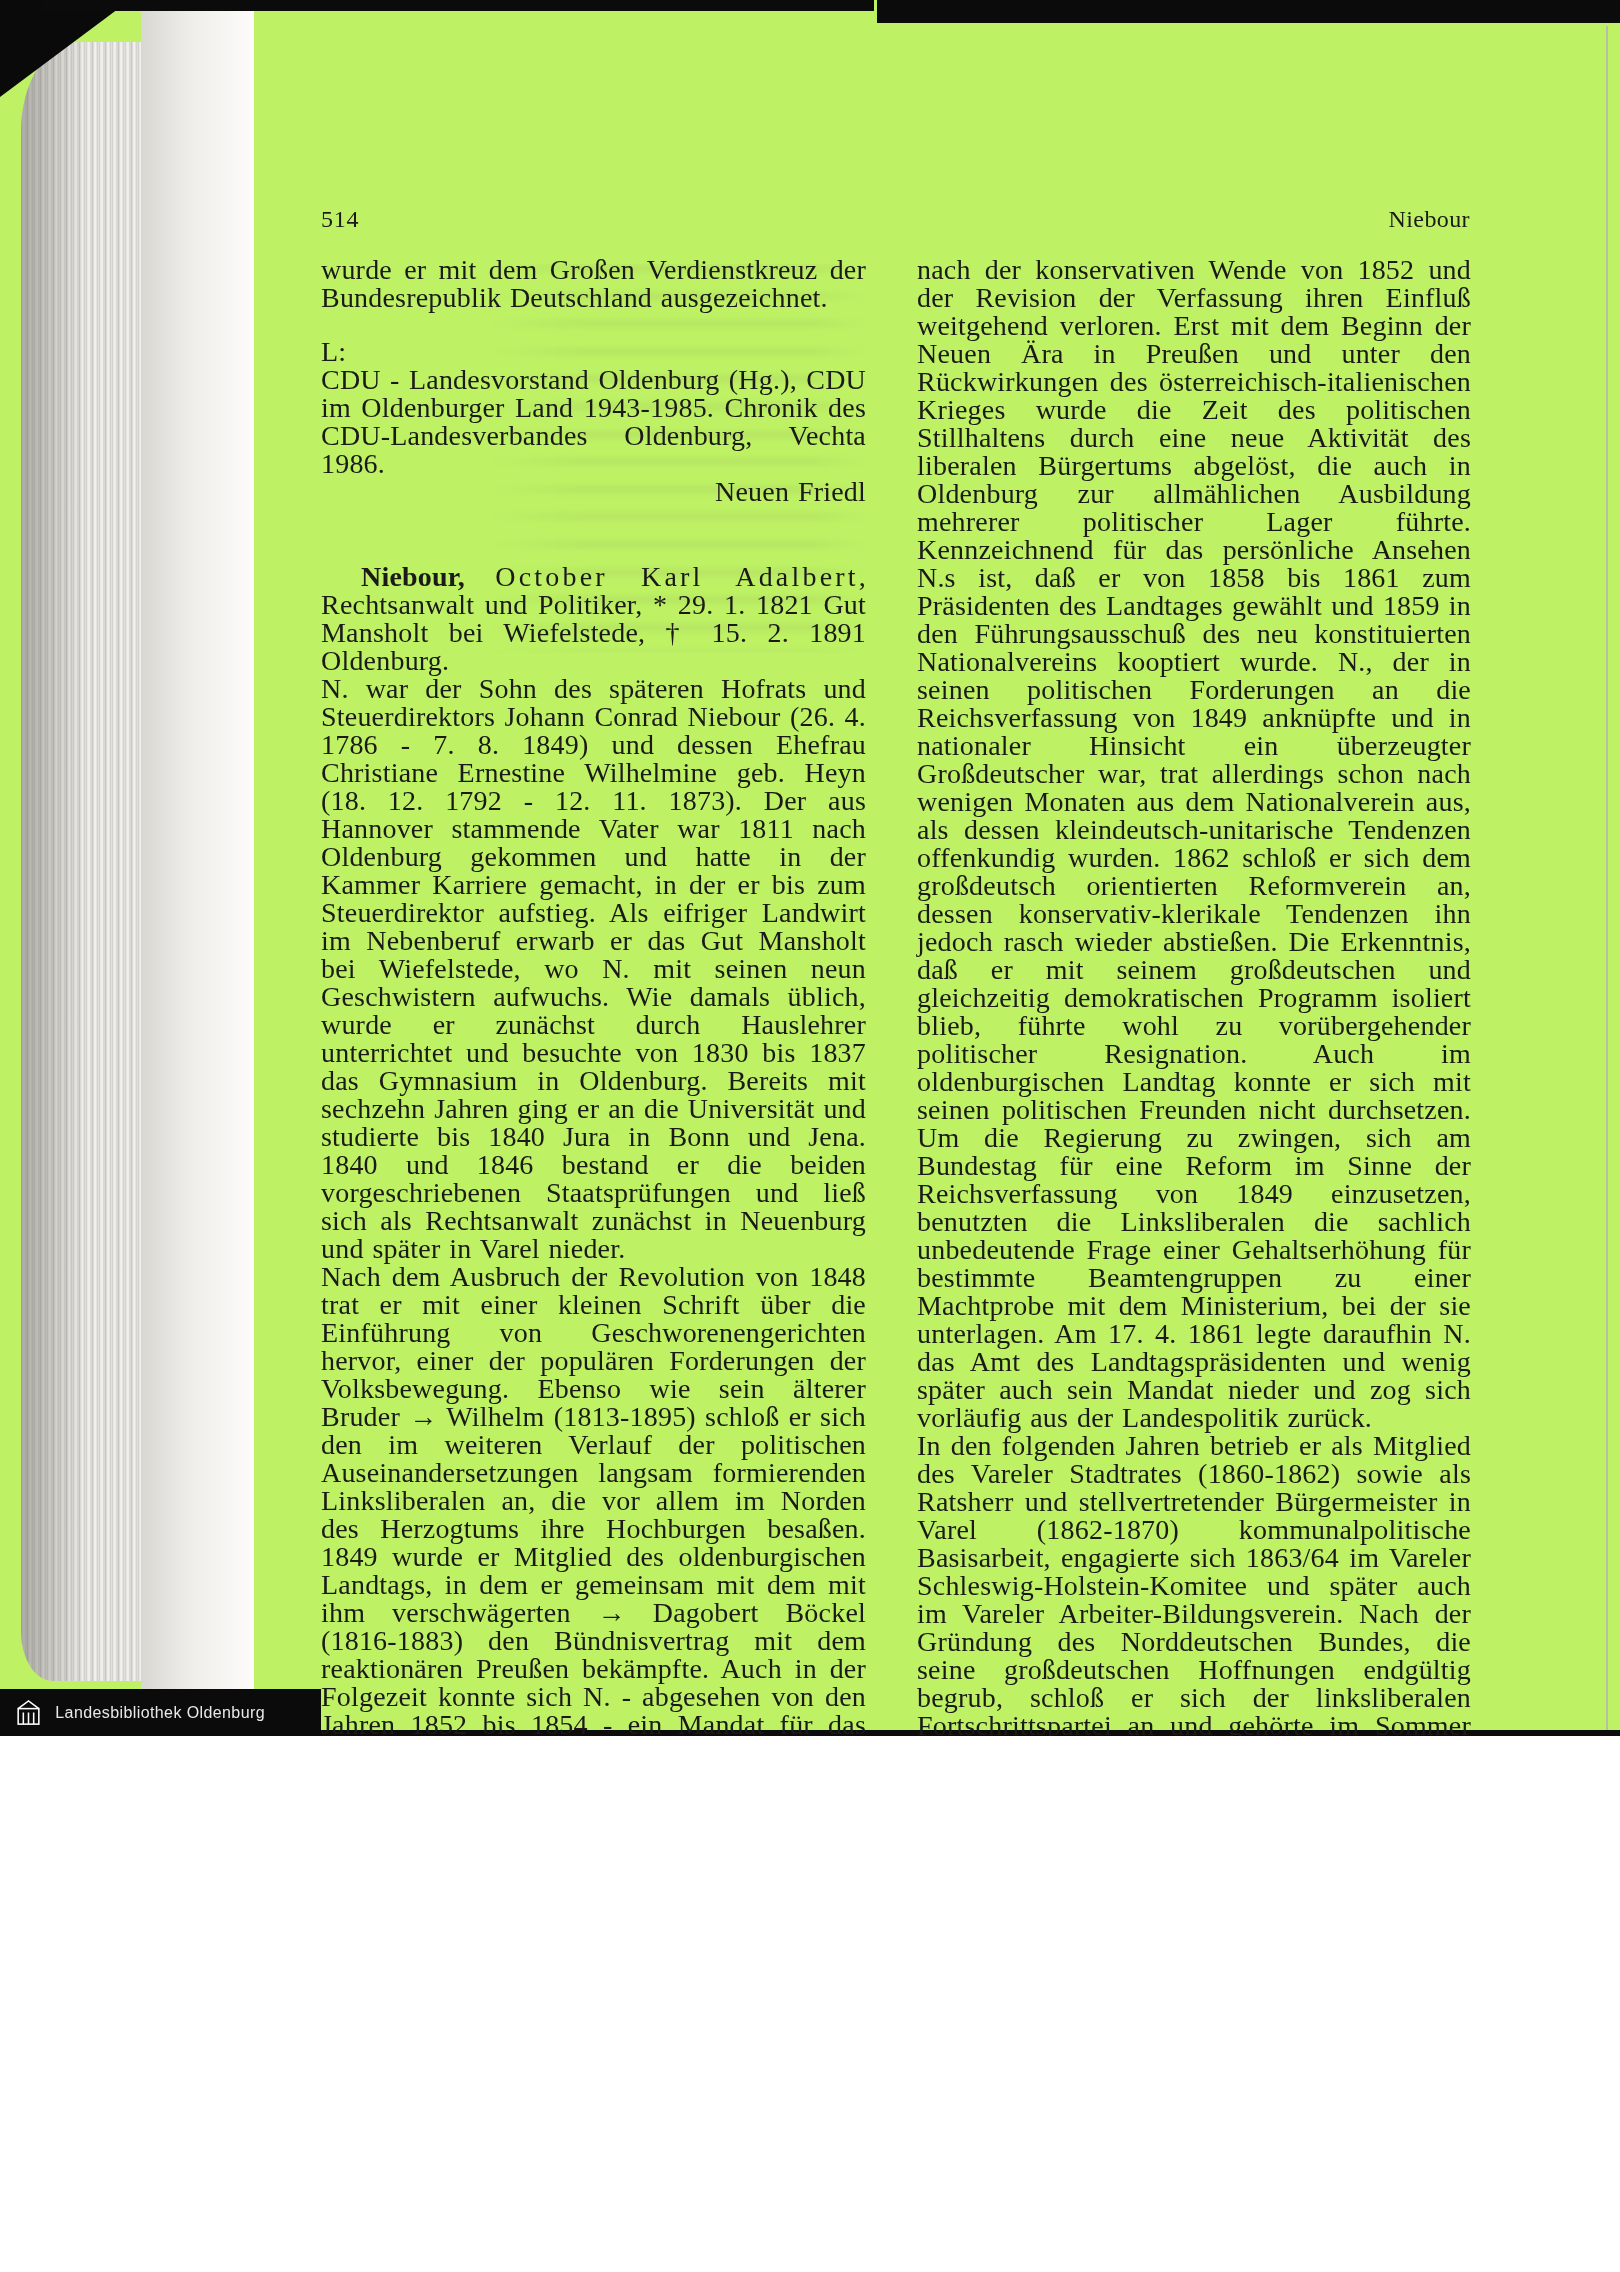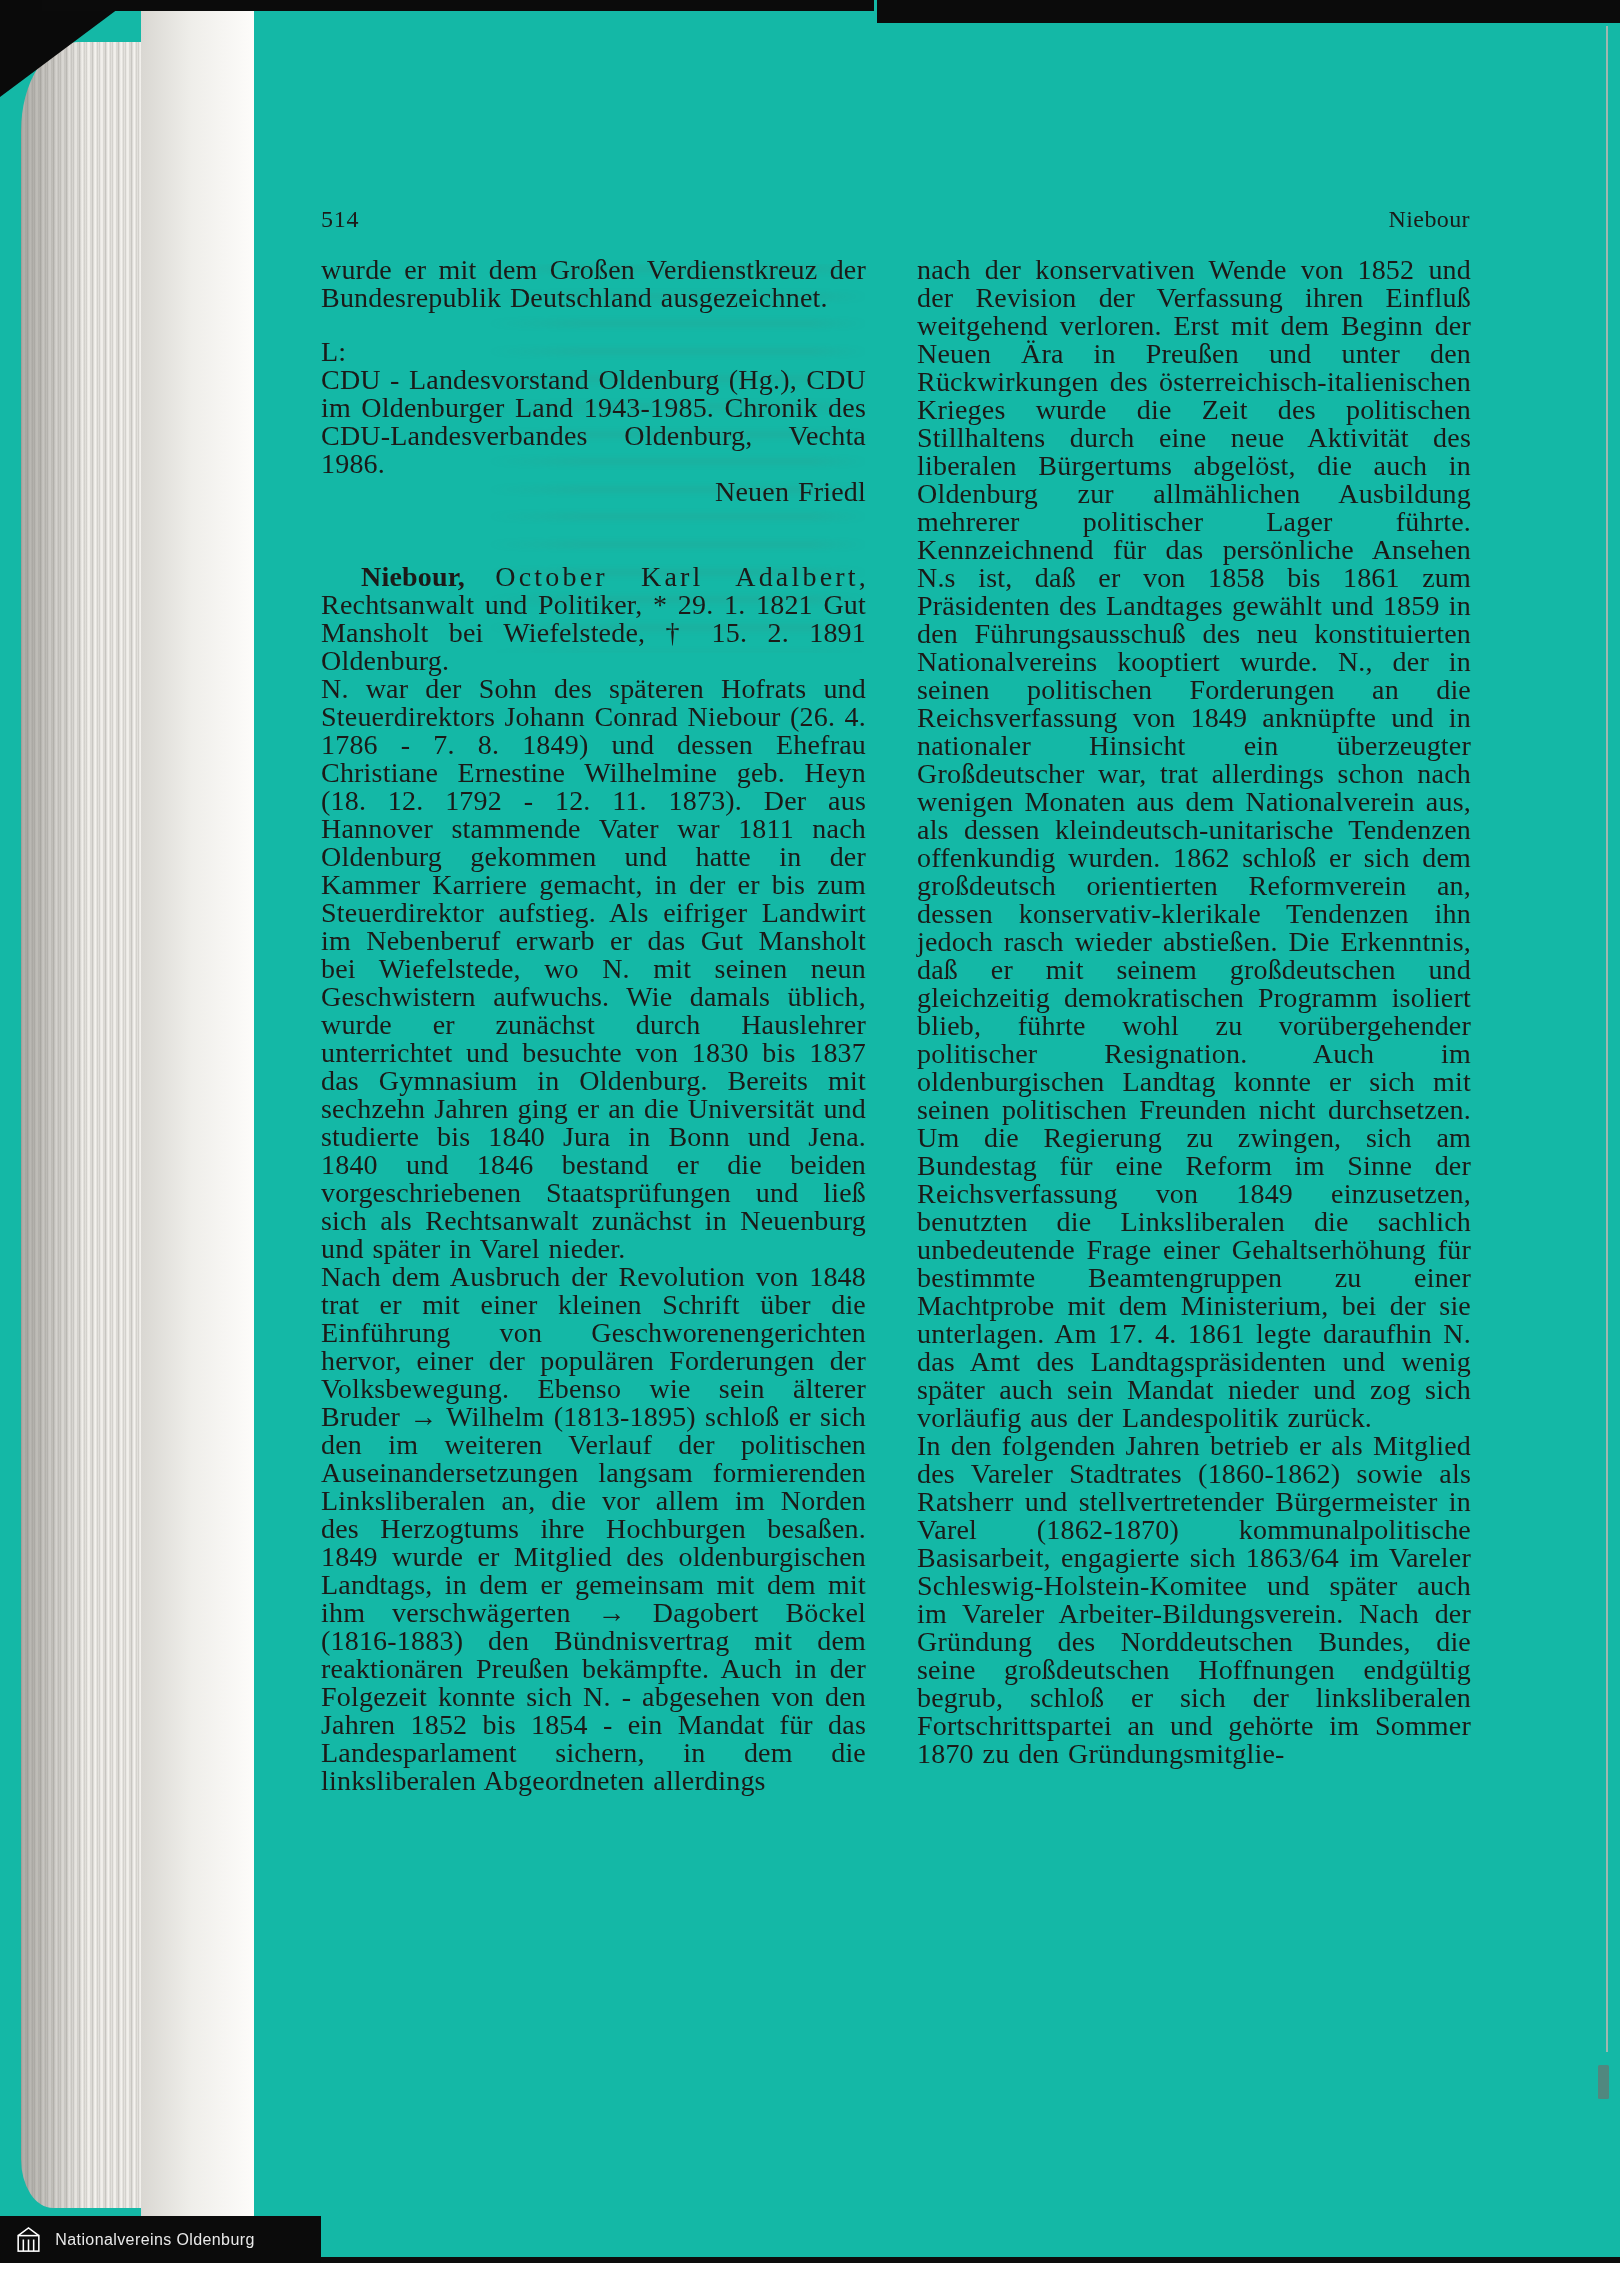--- a/index.html
+++ b/index.html
@@ -3,22 +3,22 @@
 <meta charset="utf-8">
 <style>
   html, body {
     margin: 0;
     padding: 0;
     background: #ffffff;
   }
   .scan {
     position: relative;
     width: 1621px;
-    height: 2263px;
-    background: #14b8a6;
+    height: 1736px;
+    background: #bef264;
     overflow: hidden;
     font-family: "Liberation Serif", "DejaVu Serif", serif;
   }
 
   
   .edge-top {
     position: absolute; top: 0; left: 42px; width: 832px; height: 11.3px;
     background: #0b0b0b;
   }
   .edge-top-right {
@@ -152,17 +152,17 @@
   <div class="footer-bar">
     <span class="footer-logo">
       <svg viewBox="0 0 24 24" width="31" height="31" fill="none" stroke="#ffffff" stroke-width="1.2">
         <rect x="4" y="9" width="16" height="12"></rect>
         <path d="M4 9 L12 3 L20 9"></path>
         <line x1="8" y1="12" x2="8" y2="21"></line>
         <line x1="12" y1="12" x2="12" y2="21"></line>
         <line x1="16" y1="12" x2="16" y2="21"></line>
       </svg>
     </span>
-    <span class="footer-text">Nationalvereins Oldenburg</span>
+    <span class="footer-text">Landesbibliothek Oldenburg</span>
   </div>
 
 </div>
 
 
 </body></html>

